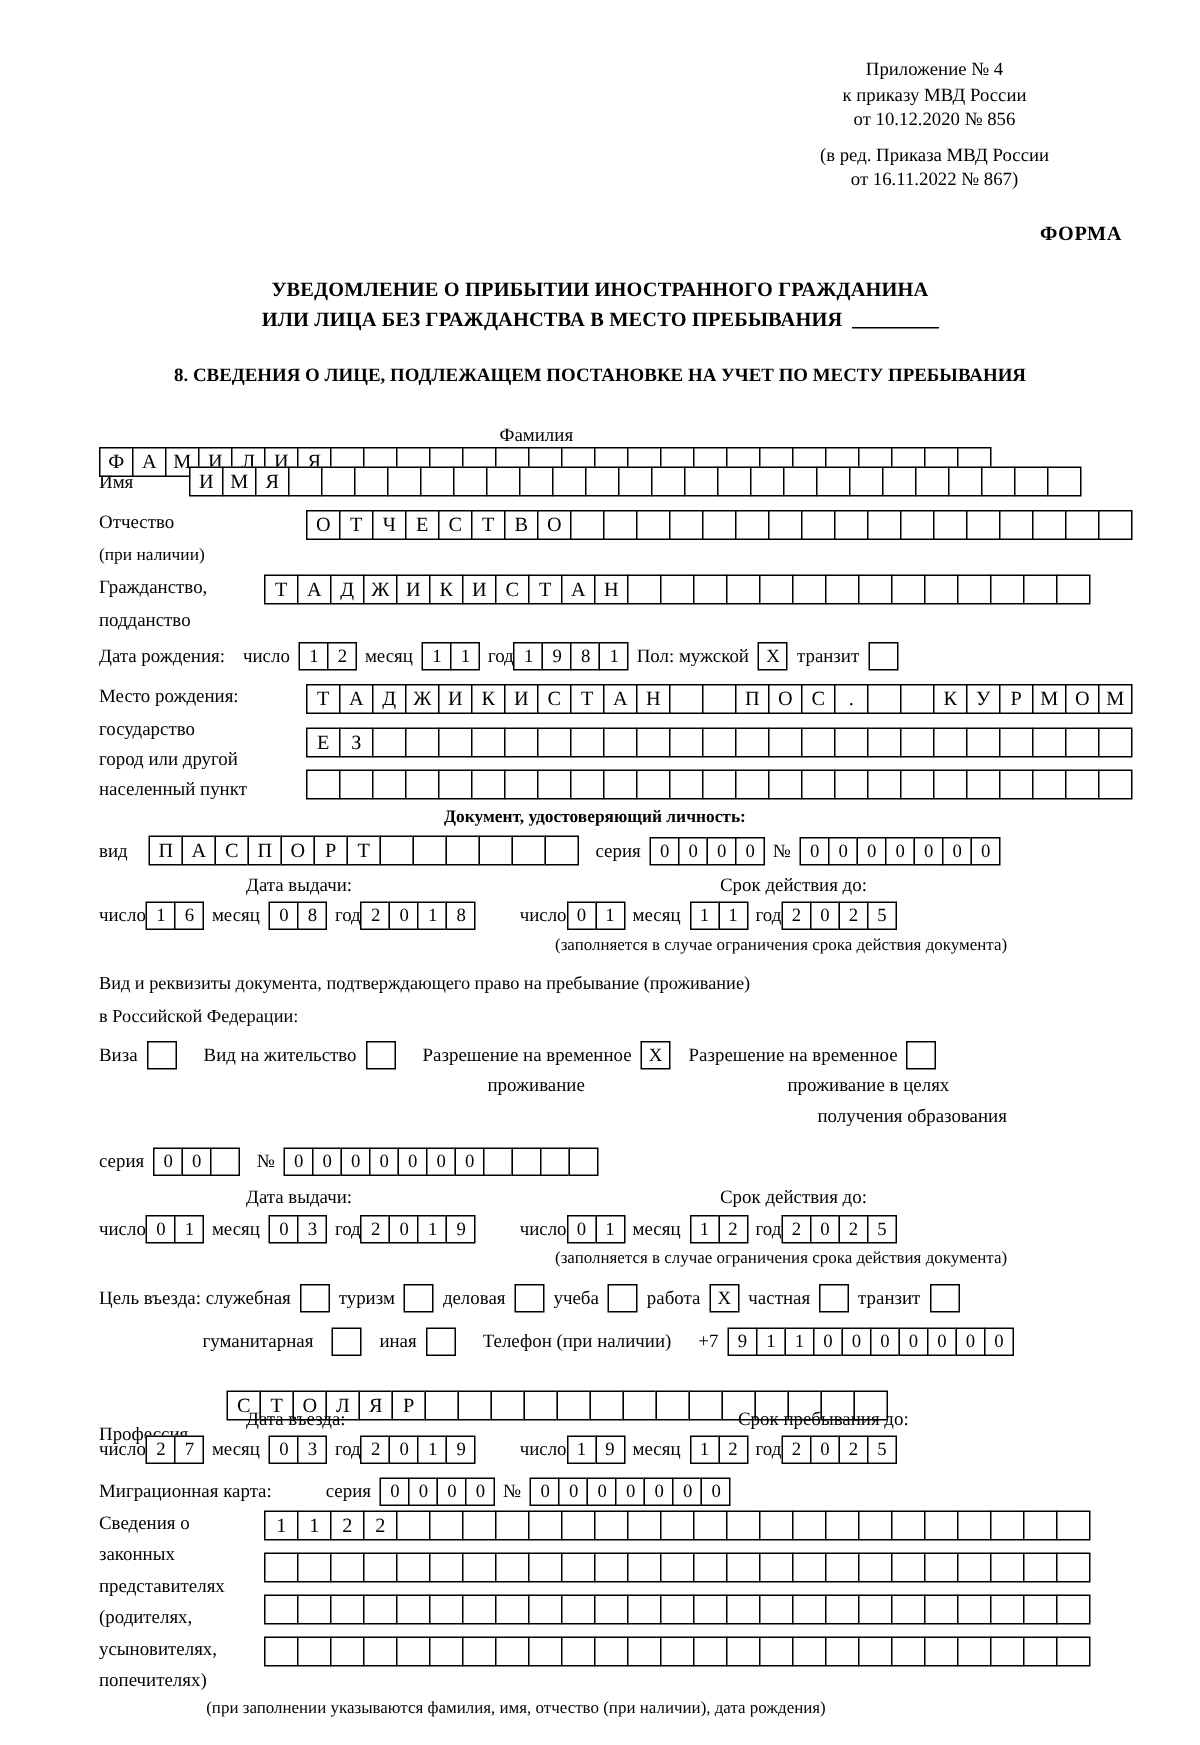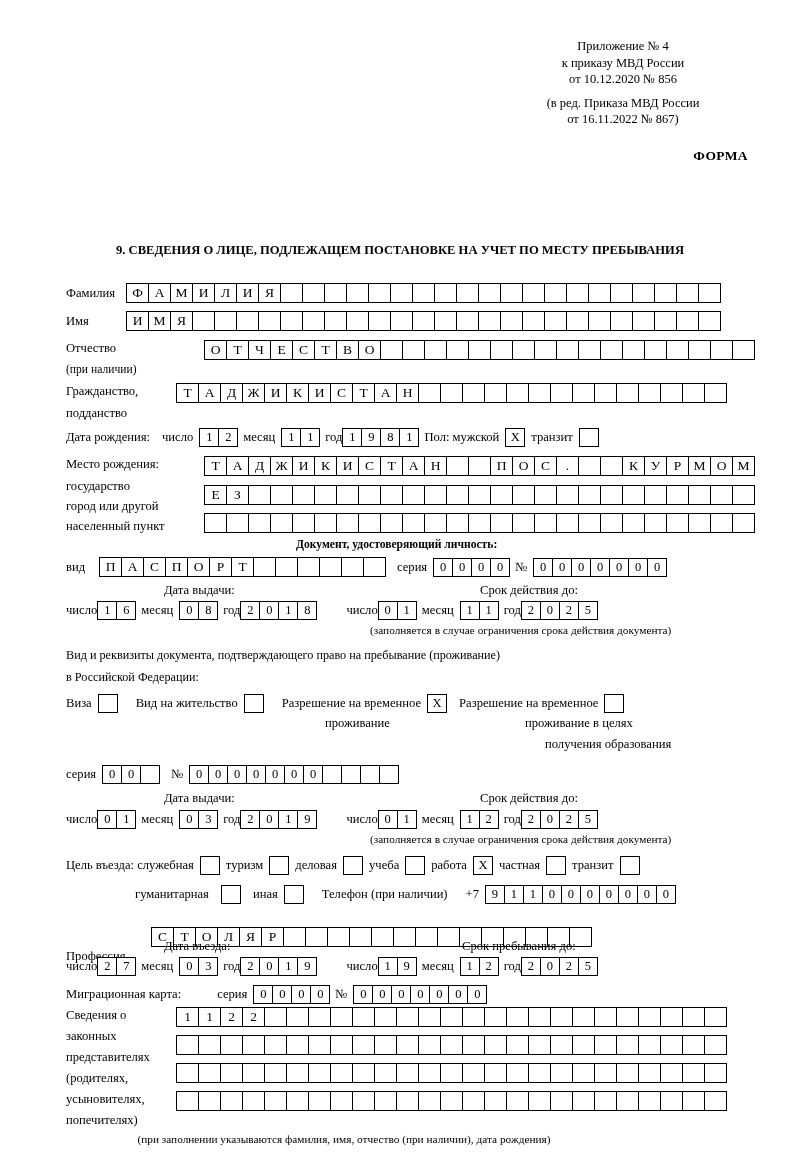--- a/index.html
+++ b/index.html
@@ -128,24 +128,30 @@
   <div class="hdr">
     <div>Приложение № 4</div>
     <div>к приказу МВД России</div>
     <div>от 10.12.2020 № 856</div>
     <div class="gap"></div>
     <div>(в ред. Приказа МВД России</div>
     <div>от 16.11.2022 № 867)</div>
   </div>
   <div class="forma">ФОРМА</div>
 
-
-  <div class="section1">9. СВЕДЕНИЯ О ЛИЦЕ, ПОДЛЕЖАЩЕМ ПОСТАНОВКЕ НА УЧЕТ ПО МЕСТУ ПРЕБЫВАНИЯ</div>
-
-  <div class="row" style="top:283px; left:66px;">
+  <div class="title">
+    <div>УВЕДОМЛЕНИЕ О ПРИБЫТИИ ИНОСТРАННОГО ГРАЖДАНИНА</div>
+    <div>
+      <span>ИЛИ ЛИЦА БЕЗ ГРАЖДАНСТВА В МЕСТО ПРЕБЫВАНИЯ</span><span class="uline"></span>
+    </div>
+  </div>
+
+  <div class="section1">8. СВЕДЕНИЯ О ЛИЦЕ, ПОДЛЕЖАЩЕМ ПОСТАНОВКЕ НА УЧЕТ ПО МЕСТУ ПРЕБЫВАНИЯ</div>
+
+  <div class="row" style="top:283px; left:66px;flex-direction:column;">
     <span class="lbl" style="width:60px;">Фамилия</span>
     <span class="boxes" id="surname-boxes">
         <span class="bx">Ф</span>
         <span class="bx">А</span>
         <span class="bx">М</span>
         <span class="bx">И</span>
         <span class="bx">Л</span>
         <span class="bx">И</span>
         <span class="bx">Я</span>
         <span class="bx"></span>
@@ -721,21 +727,21 @@
         <span class="bx"></span>
         <span class="bx"></span>
         <span class="bx"></span>
         <span class="bx"></span>
       </span>
   </div>
 
   <div class="row" style="top:939px; left:164px;">
     <span class="lbl">Дата въезда:</span>
   </div>
-  <div class="row" style="top:939px; left:462px;">
+  <div class="row" style="top:939px; left:492px;">
     <span class="lbl">Срок пребывания до:</span>
   </div>
 
   <div class="row" style="top:957px; left:66px;">
     <span class="lbl">число</span>
     <span class="boxes" id="e-day">
         <span class="bx sm">2</span>
         <span class="bx sm">7</span>
       </span>
     <span class="sp6"></span>

